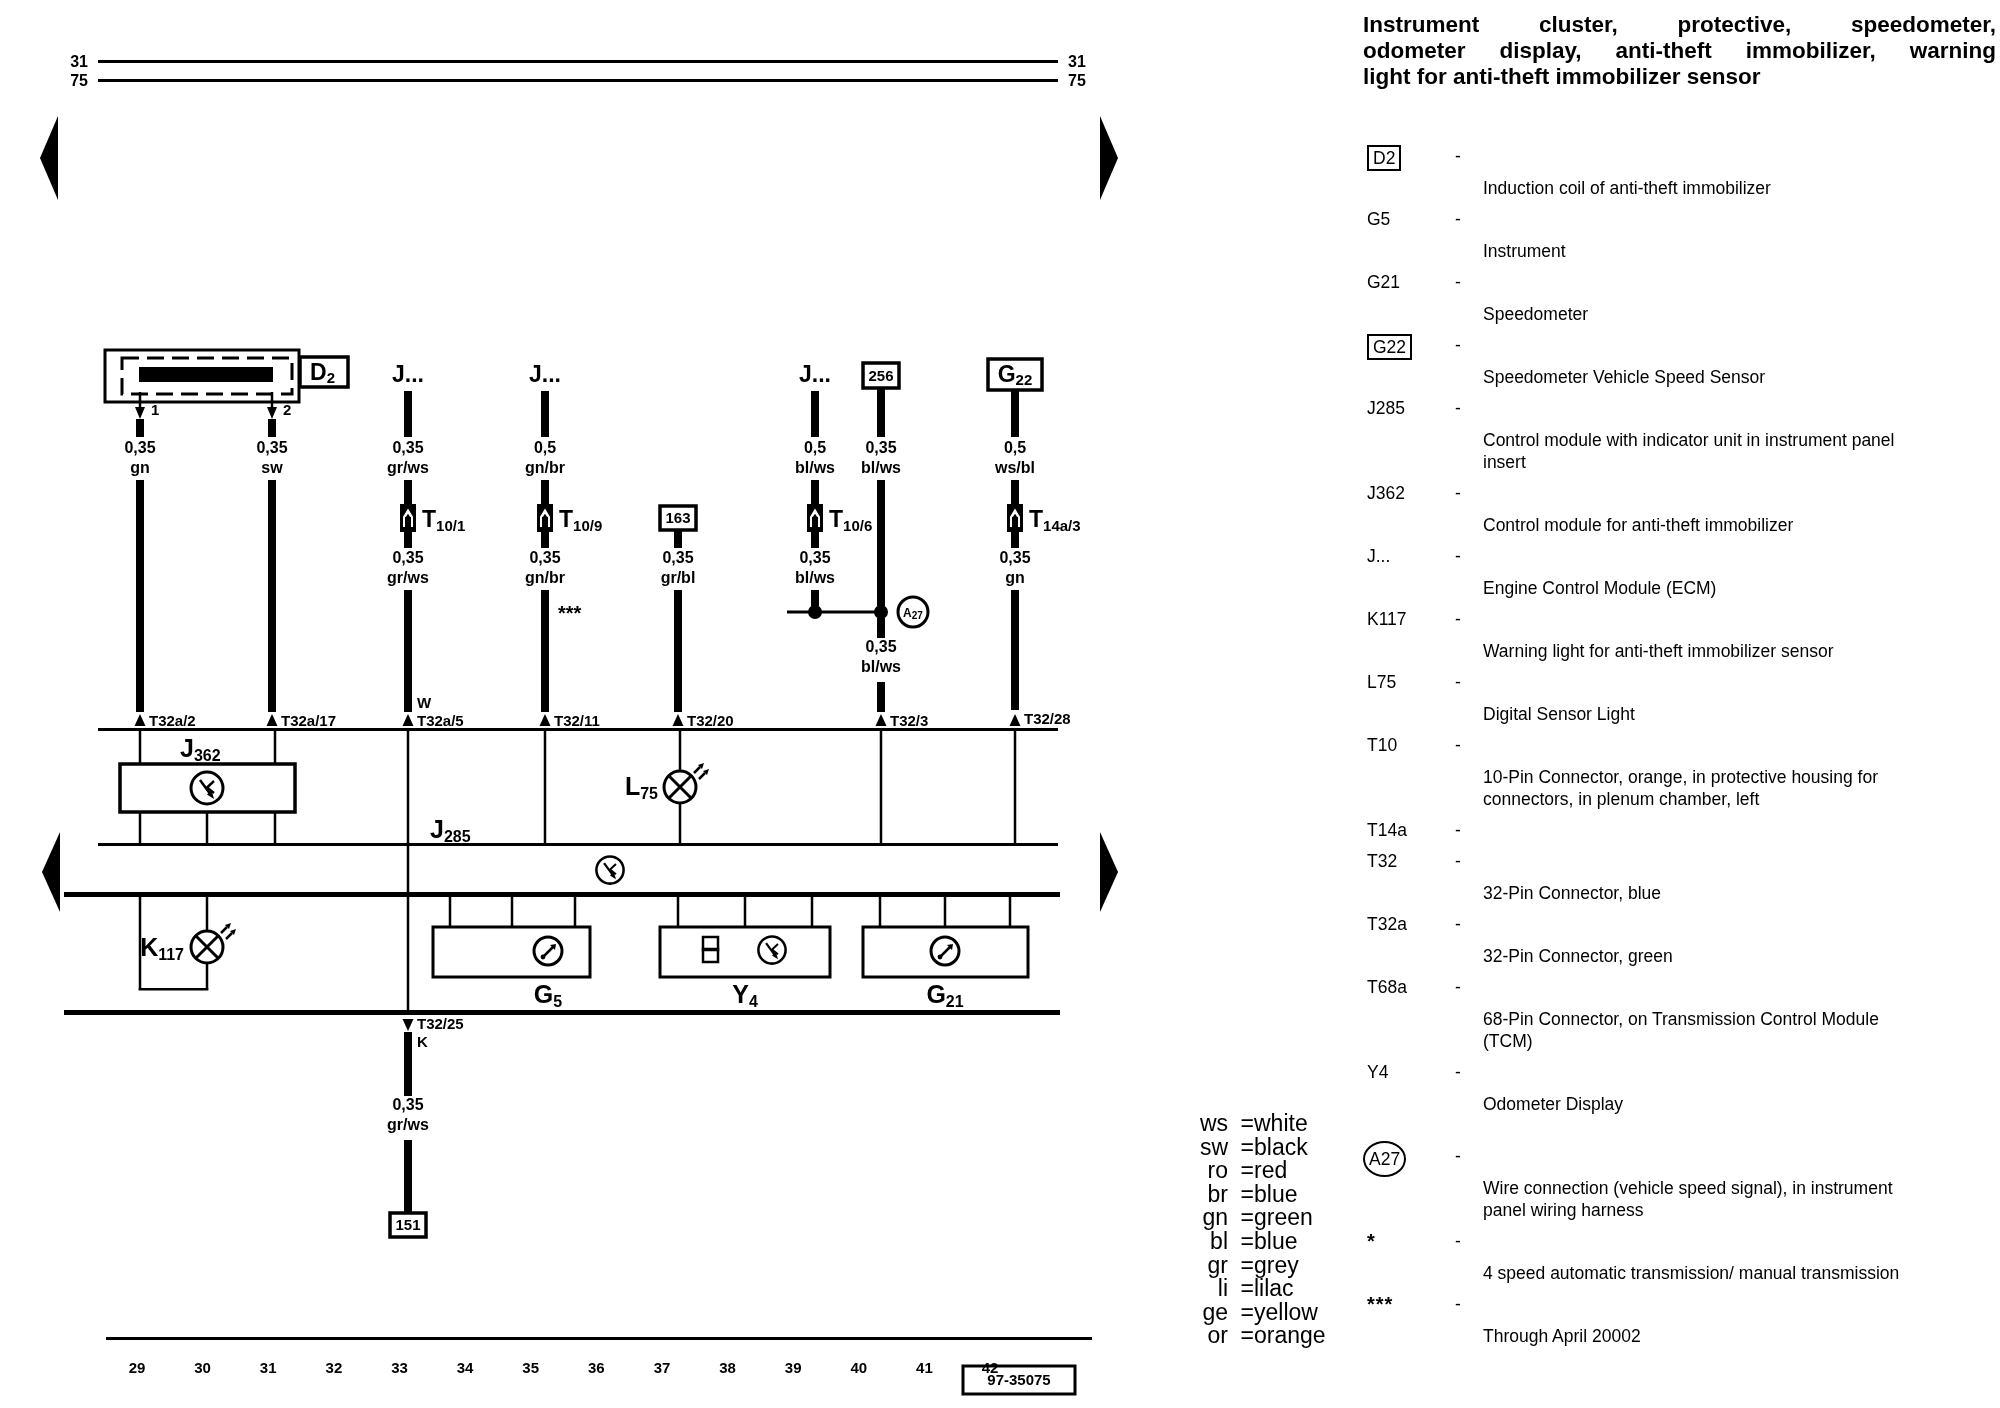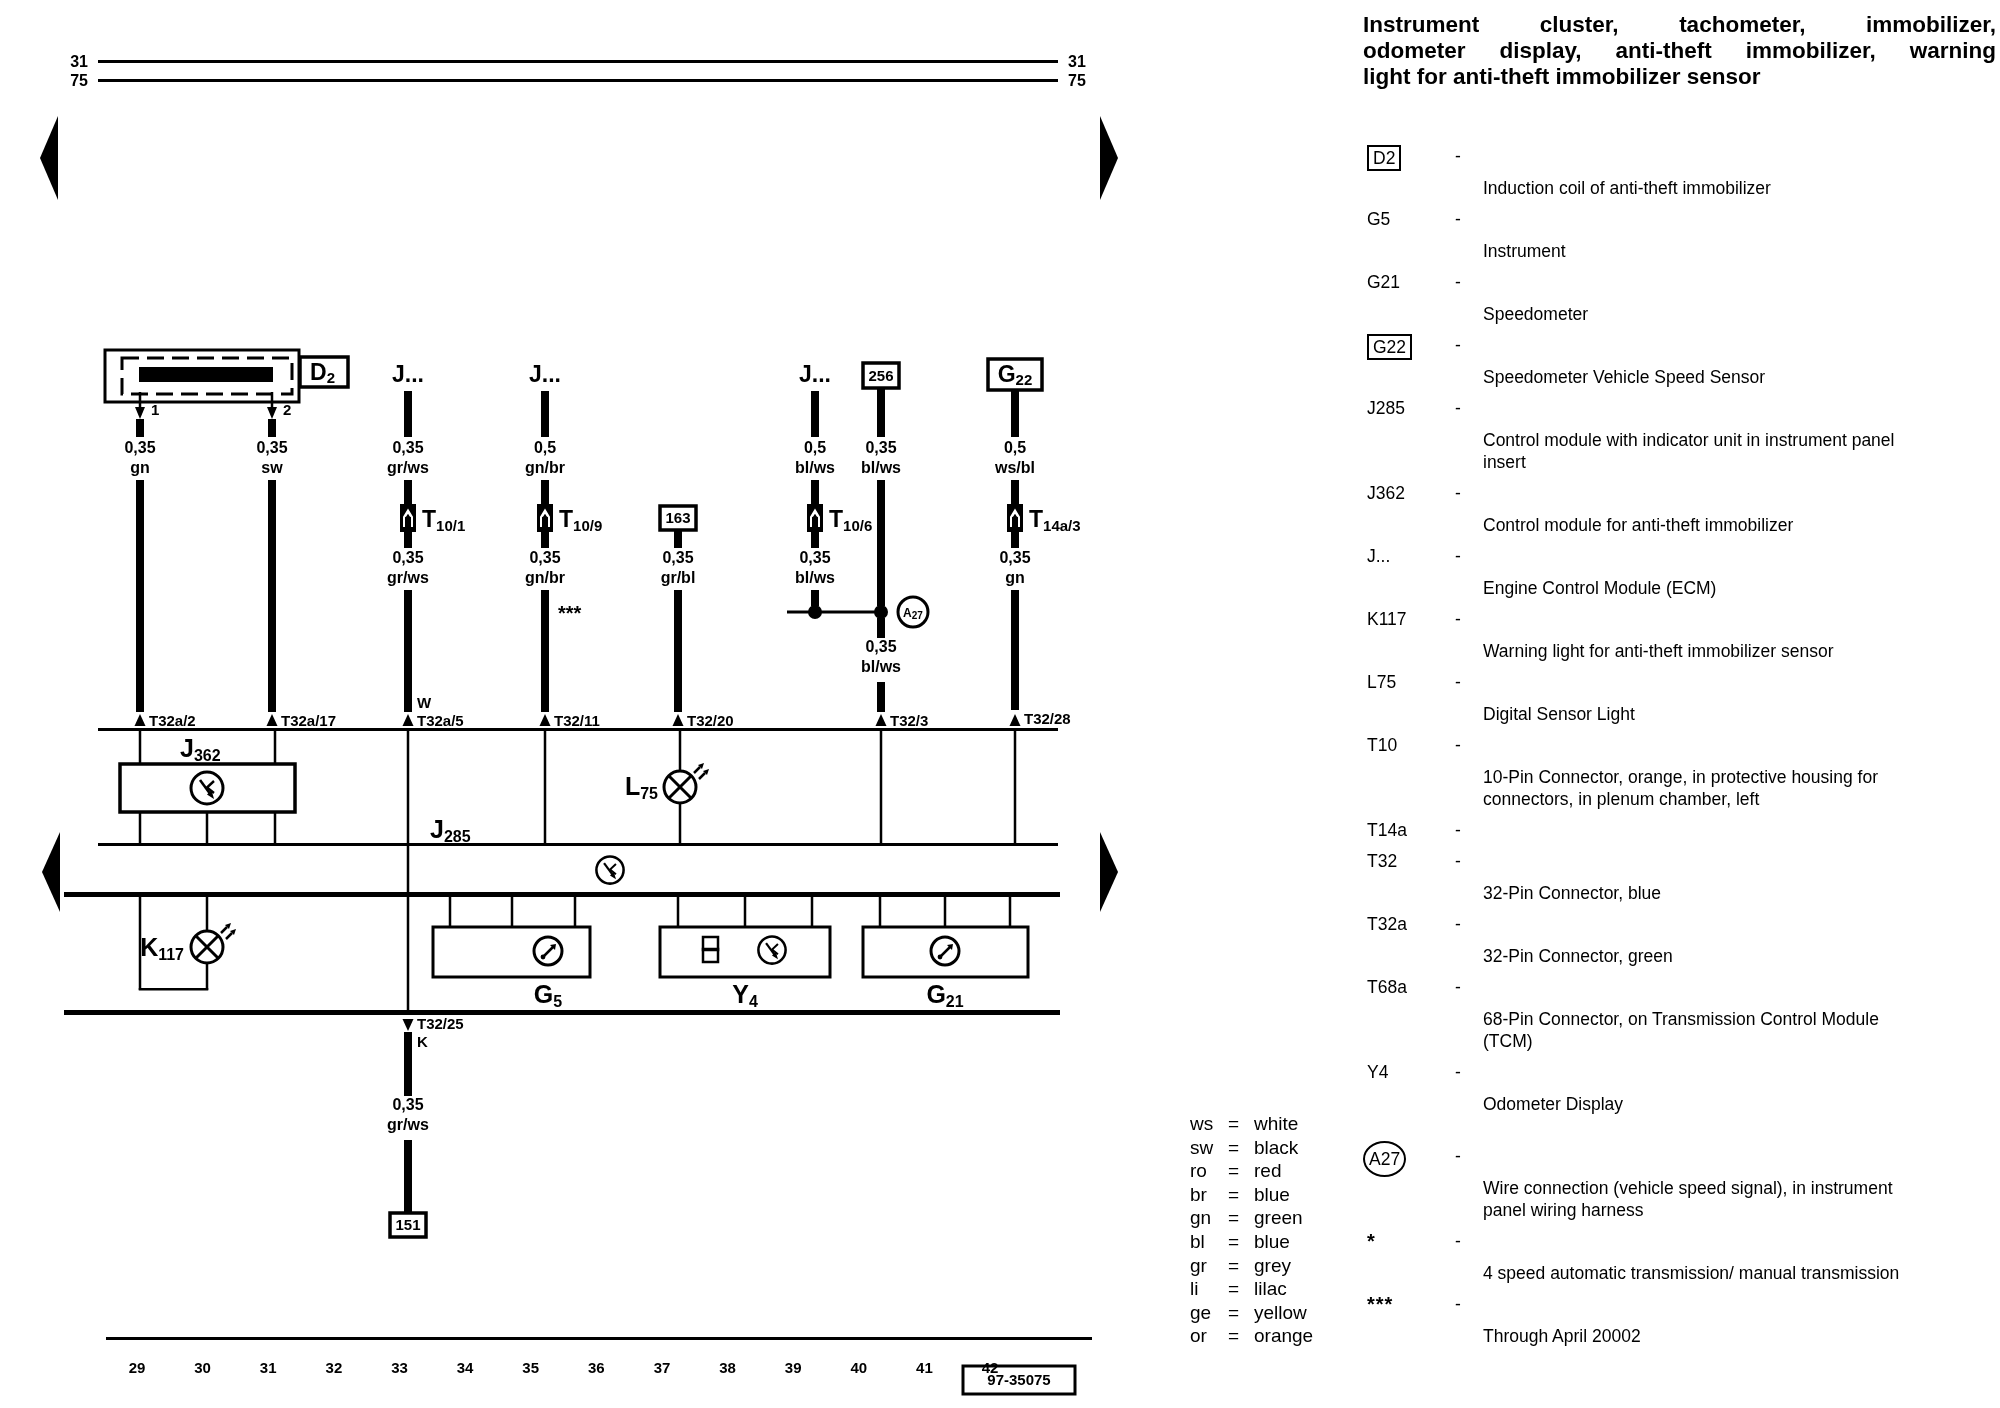--- a/index.html
+++ b/index.html
@@ -18,21 +18,21 @@
   #legend-list{position:absolute;left:1367px;top:145px;width:632px;}
   .lrow{display:flex;align-items:flex-start;margin-bottom:9px;font-size:17.5px;line-height:22px;}
   .lcode{flex:0 0 88px;}
   .codetxt{display:inline-block;}
   .codetxt.boxed{border:2.5px solid #000;padding:0 4px;}
   .codetxt.circled{border:2.5px solid #000;border-radius:50%;padding:5px 4px;margin-left:-4px;margin-top:-4px;}
   .codetxt.star{font-weight:bold;font-size:20px;letter-spacing:1px;}
   .ldash{flex:0 0 28px;}
   .ldesc{flex:0 1 430px;max-width:430px;margin-top:32px;}
   .lgap{margin-top:30px;}
-  #color-legend{position:absolute;left:1190px;top:1112px;font-size:19px;line-height:23.6px;}
+  #color-legend{position:absolute;left:1190px;top:1112px;font-size:23px;line-height:23.6px;text-align:right;}
   .crow{display:flex;}
   .cabbr{width:38px;} .ceq{width:26px;}
 </style>
 </head>
 <body>
 <div id="page">
 
 <svg style="position:absolute;left:0;top:0" width="1160" height="1408" viewBox="0 0 1160 1408">
   <defs>
     <g id="sym-conn">
@@ -327,21 +327,21 @@
         <text x="924.4" y="1373" text-anchor="middle" class="t15">41</text>
         <text x="990.1" y="1373" text-anchor="middle" class="t15">42</text>
       </g>
   <g>
     <rect class="outl" x="963" y="1366" width="112" height="28" stroke-width="3"></rect>
     <text class="t15" x="1019" y="1385" text-anchor="middle">97-35075</text>
   </g>
 </svg>
 
 <div id="title">
-      <div class="titleline just">Instrument cluster, tachometer, immobilizer,</div>
+      <div class="titleline just">Instrument cluster, protective, speedometer,</div>
       <div class="titleline just">odometer display, anti-theft immobilizer, warning</div>
       <div class="titleline">light for anti-theft immobilizer sensor</div>
     </div>
 <div id="legend-list">
       <div class="lrow">
         <span class="lcode"><span class="codetxt boxed">D2</span></span>
         <span class="ldash">-</span>
         <span class="ldesc">Induction coil of anti-theft immobilizer</span>
       </div>
       <div class="lrow">

